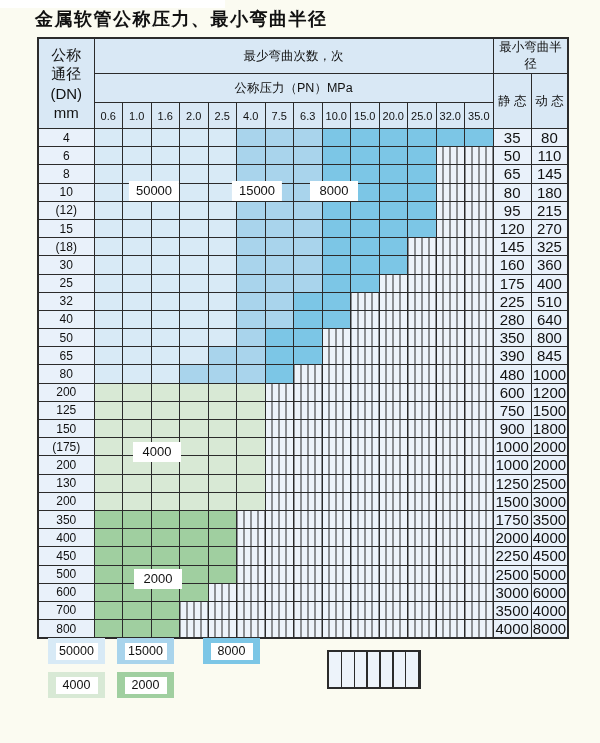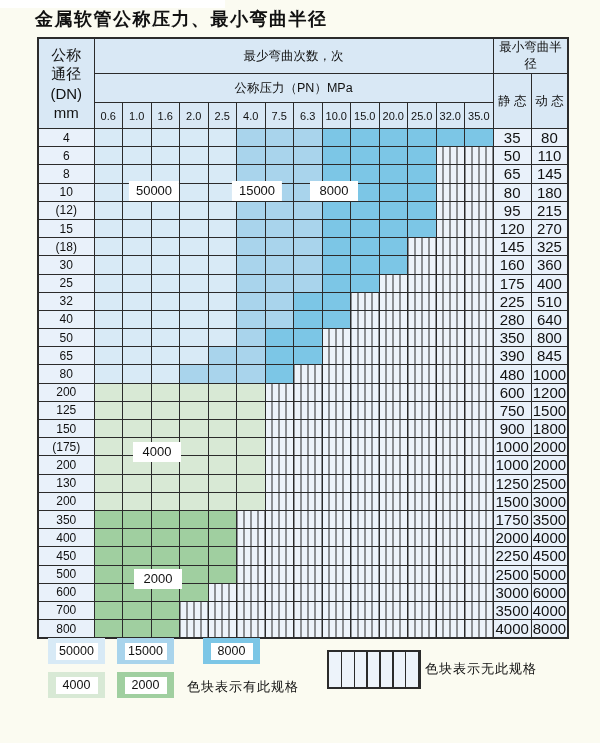--- a/index.html
+++ b/index.html
@@ -660,16 +660,14 @@
       </div>
     </div>
   <div id="legend-row2">
       <div class="swatch c4">
         <div class="inner">4000</div>
       </div>
       <div class="swatch c5">
         <div class="inner">2000</div>
       </div>
     </div>
-  <div id="has-spec-text">色块表示有此规格</div>
   <div id="hatch-box"></div>
-  <div id="no-spec-text">色块表示无此规格</div>
 </div>
 
 </body></html>

